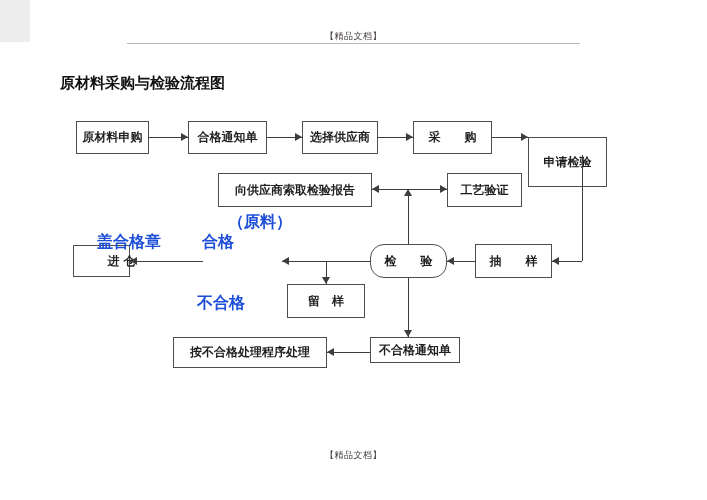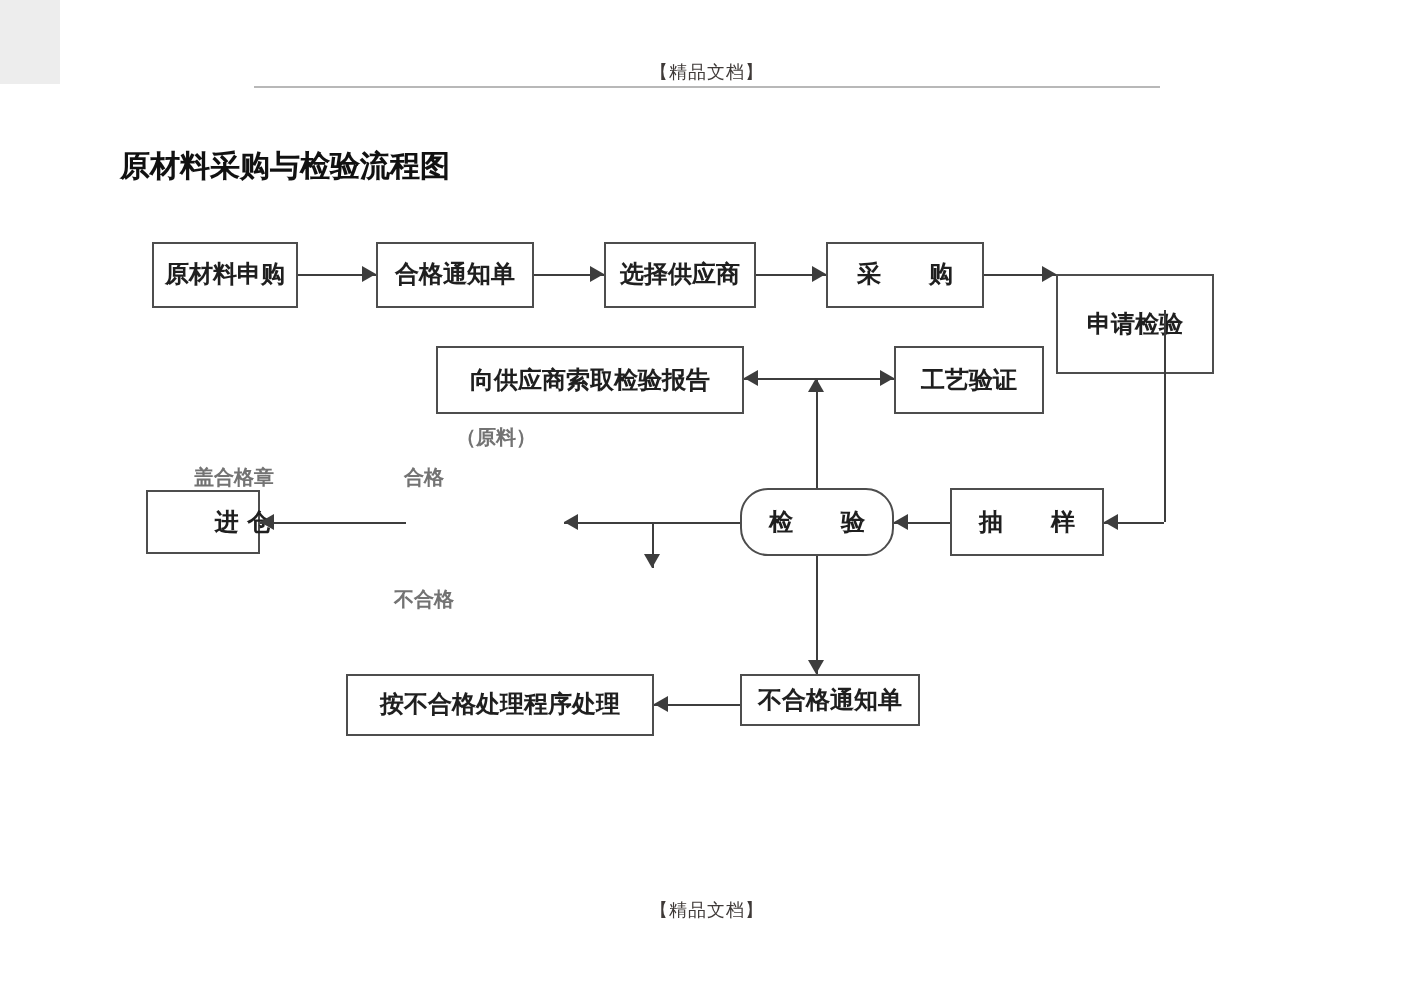--- a/index.html
+++ b/index.html
@@ -15,21 +15,21 @@
   }
   .badge.top { top:30px; }
   .badge.bottom { top:449px; }
   .header-rule { position:absolute; left:127px; top:43px; width:453px; height:1px; background:#b8b8b8; }
   .doc-title { position:absolute; left:60px; top:74px; font-size:15px; font-weight:bold; color:#111; white-space:nowrap;font-family:Liberation Serif, serif; }
   .node {
     position:absolute; border:1px solid #4d4d4d; background:#fff;
     display:flex; align-items:center; justify-content:center;
     font-size:12px; font-weight:600; white-space:nowrap; box-sizing:border-box;
   }
-  .lbl { position:absolute; font-size:10px; font-weight:bold; white-space:nowrap; color:#737373; }
+  .lbl { position:absolute; font-size:16px; font-weight:bold; white-space:nowrap; color:#1d4ed8; }
   .lbl.light { font-weight:600; }
   .hl { position:absolute; height:1px; background:#3d3d3d; }
   .vl { position:absolute; width:1px; background:#3d3d3d; }
   .arr { position:absolute; width:0; height:0; }
   .arr.r { border-top:4px solid transparent; border-bottom:4px solid transparent; border-left:7px solid #3d3d3d; }
   .arr.l { border-top:4px solid transparent; border-bottom:4px solid transparent; border-right:7px solid #3d3d3d; }
   .arr.u { border-left:4px solid transparent; border-right:4px solid transparent; border-bottom:7px solid #3d3d3d; }
   .arr.d { border-left:4px solid transparent; border-right:4px solid transparent; border-top:7px solid #3d3d3d; }
 </style>
 </head>
@@ -50,20 +50,21 @@
   <div class="node" style="left:413px; top:121px; width:79px; height:33px;">采　　购</div>
   <div class="node" style="left:528px; top:121px; width:79px; height:50px;margin-top:16px;">申请检验</div>
 
   <div class="node" style="left:218px; top:173px; width:154px; height:34px;">向供应商索取检验报告</div>
   <div class="node" style="left:447px; top:173px; width:75px; height:34px;">工艺验证</div>
 
   <div class="node" style="left:73px; top:245px; width:57px; height:32px;padding-left:40px;">进 仓</div>
   <div class="node" style="left:370px; top:244px; width:77px; height:34px;border-radius:14px;">检　　验</div>
   <div class="node" style="left:475px; top:244px; width:77px; height:34px;">抽　　样</div>
 
+  <div class="node" style="left:287px; top:284px; width:78px; height:34px;">留　样</div>
 
   <div class="node" style="left:173px; top:337px; width:154px; height:31px;">按不合格处理程序处理</div>
   <div class="node" style="left:370px; top:337px; width:90px; height:26px;">不合格通知单</div>
 
   <div class="lbl" style="left:97px; top:232px;">盖合格章</div>
   <div class="lbl" style="left:202px; top:232px;">合格</div>
   <div class="lbl light" style="left:228px; top:212px;">（原料）</div>
   <div class="lbl" style="left:197px; top:293px;">不合格</div>
 
   <div class="hl" style="left:149px; top:137px; width:39px;"></div>

